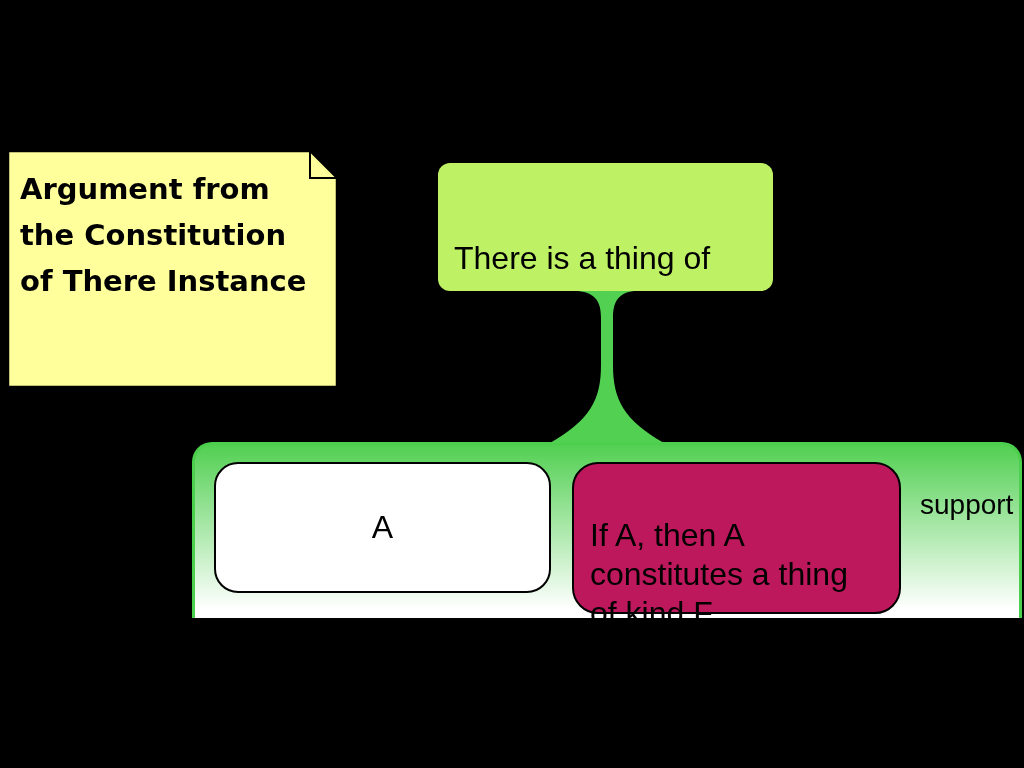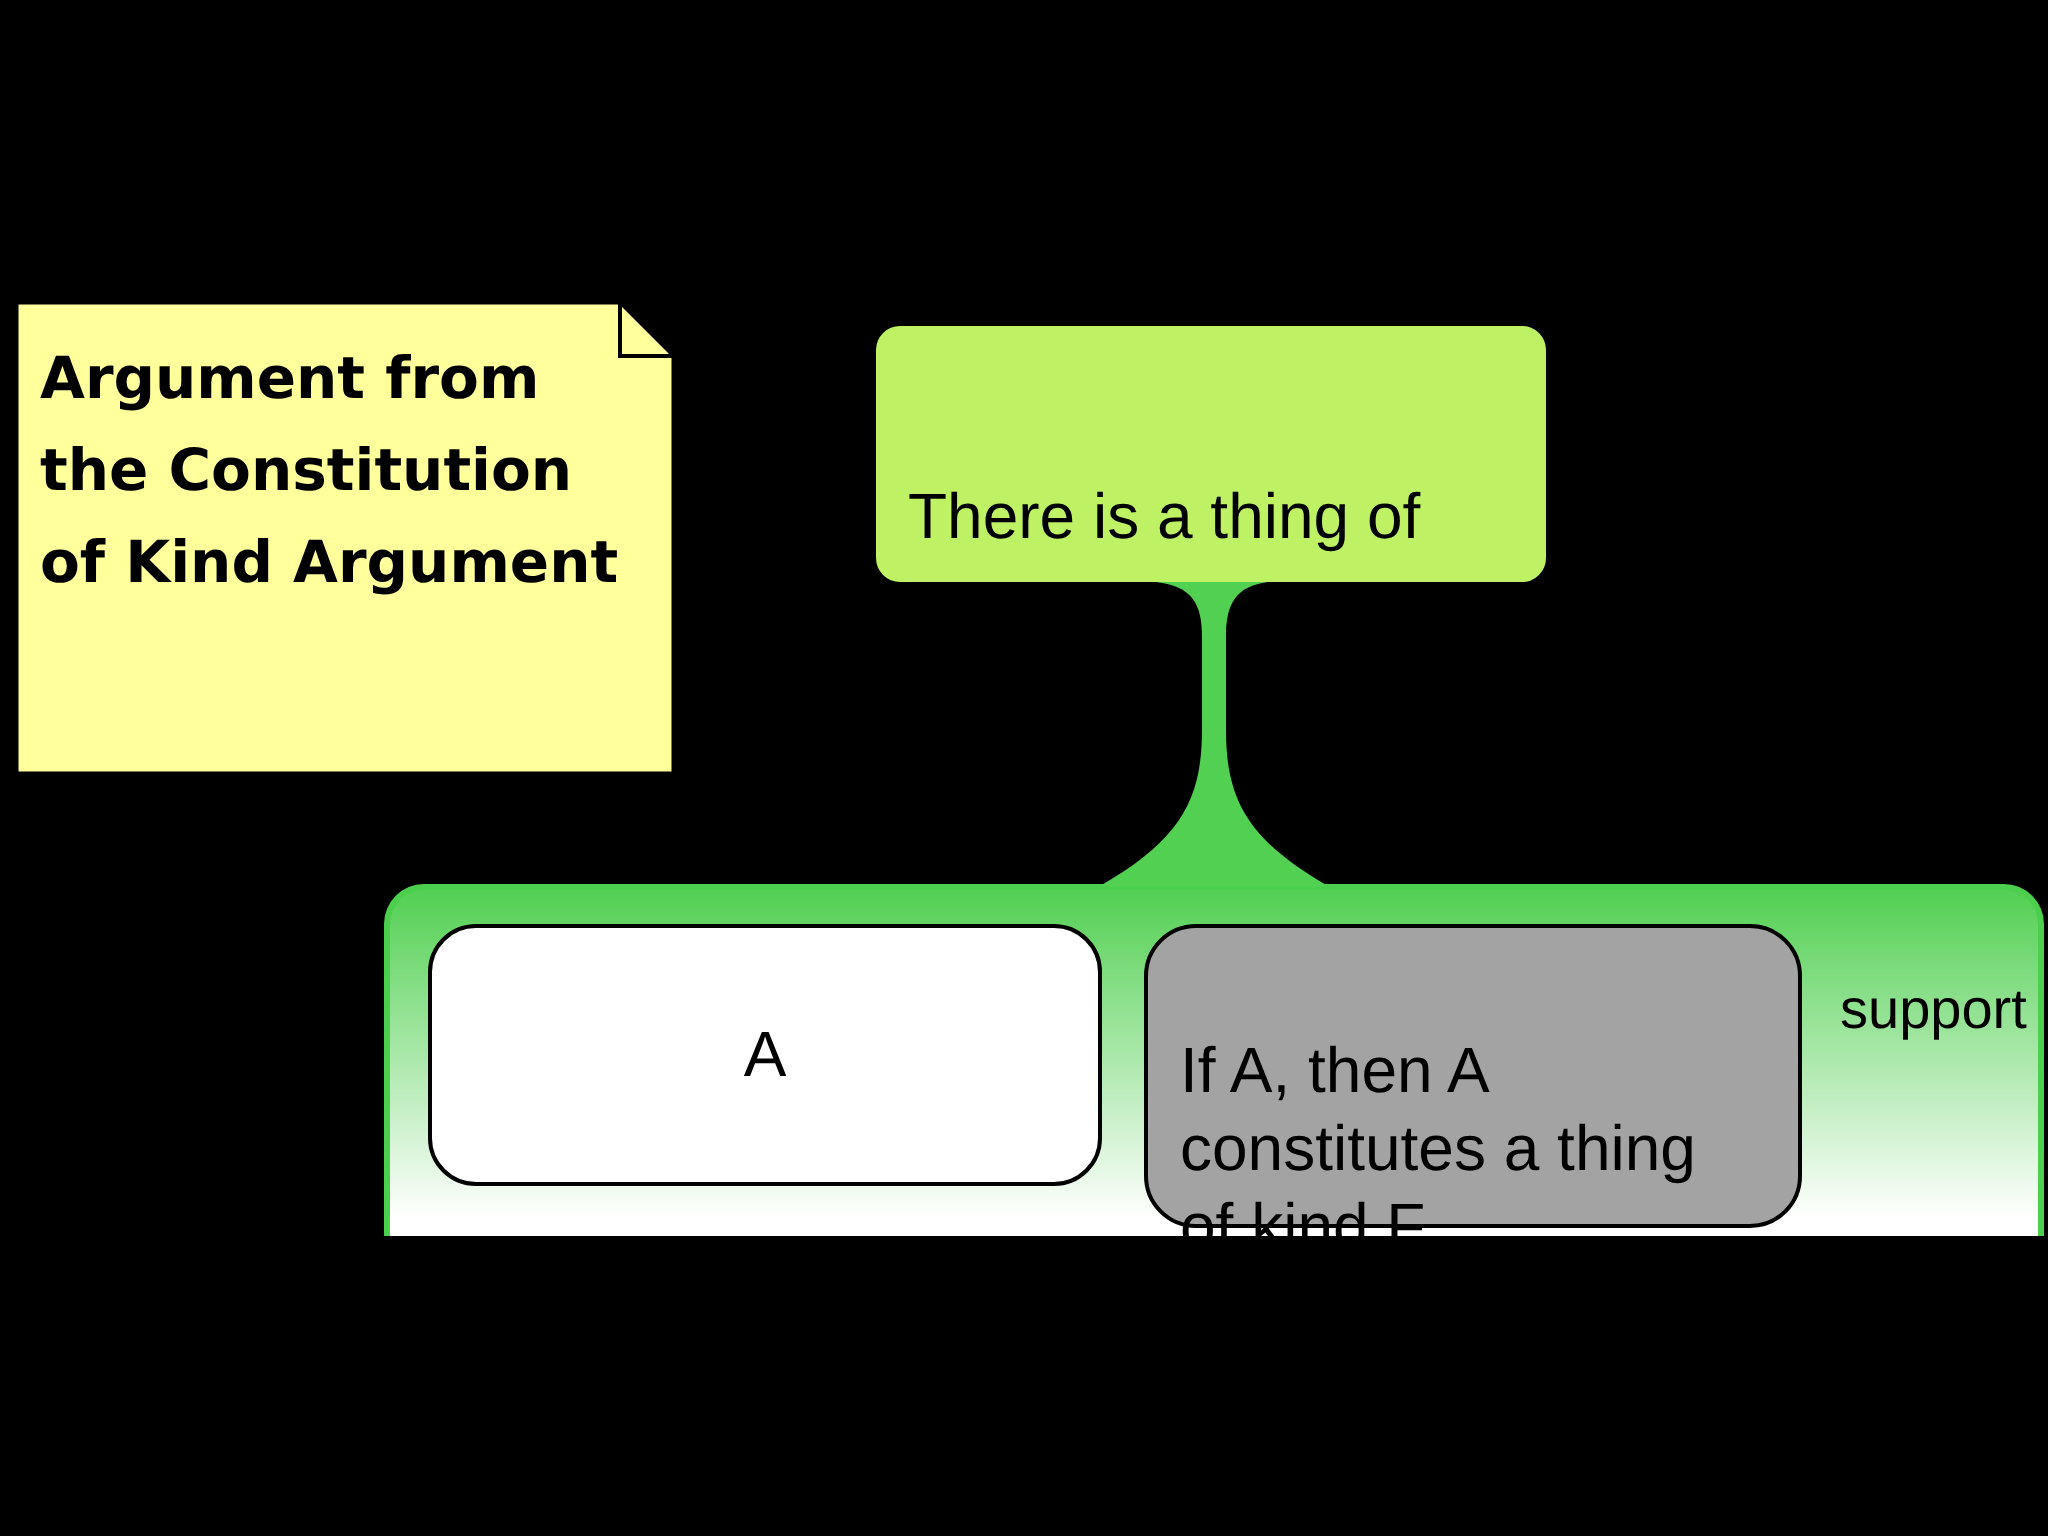--- a/index.html
+++ b/index.html
@@ -59,21 +59,21 @@
     background: #fff;
     border: 2px solid #000;
     border-radius: 24px;
     box-sizing: border-box;
     display: flex; align-items: center; justify-content: center;
     font-size: 32px;
     z-index: 3;
   }
   .premise-if {
     left: 572px; top: 462px; width: 329px; height: 152px;
-    background: #a3a3a3;
+    background: #be185d;
     border: 2px solid #000;
     border-radius: 26px;
     box-sizing: border-box;
     padding: 13px 16px;
     font-size: 32px;
     line-height: 39px;
     white-space: pre-line;
     z-index: 3;
   }
 
@@ -87,21 +87,21 @@
 <body>
 
 <div class="stage">
 
   <svg class="abs note-svg" width="333" height="240" viewBox="0 0 333 240">
     <path d="M2,2 L304,2 L331,29 L331,238 L2,238 Z" stroke="#000000" stroke-width="2.5" stroke-linejoin="miter" fill="#FFFF9C"></path>
     <path d="M304,2 L304,29 L331,29 Z" stroke="#000000" stroke-width="2" stroke-linejoin="miter" fill="#FFFF9C"></path>
   </svg>
   <div class="abs note-text">Argument from
 the Constitution
-of Kind Argument</div>
+of There Instance</div>
 
   <div class="abs claim-box">
     <span>There is a thing of
 kind F</span>
   </div>
 
   <div class="abs group-box"></div>
 
   <svg class="abs connector-svg" width="180" height="160" viewBox="0 0 180 160">
     <path d="M58,6 C76,8 81,17 81,33 L81,80 C81,115 70,135 30,158

